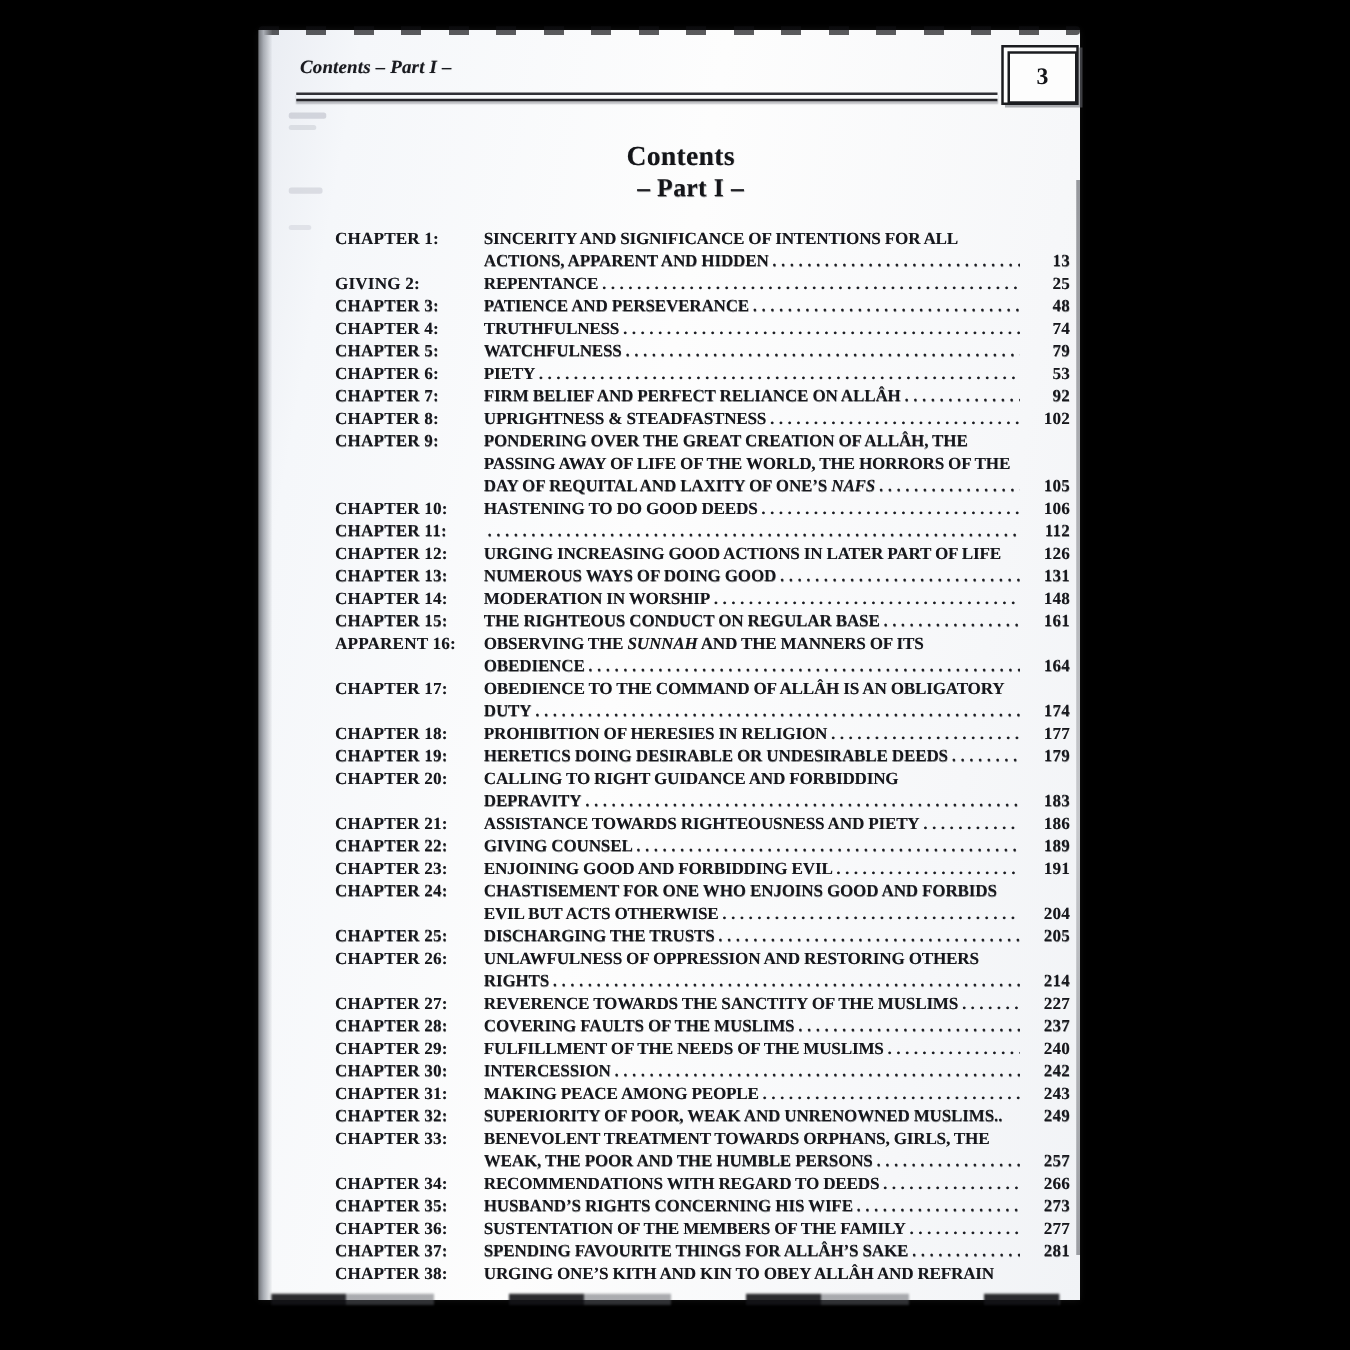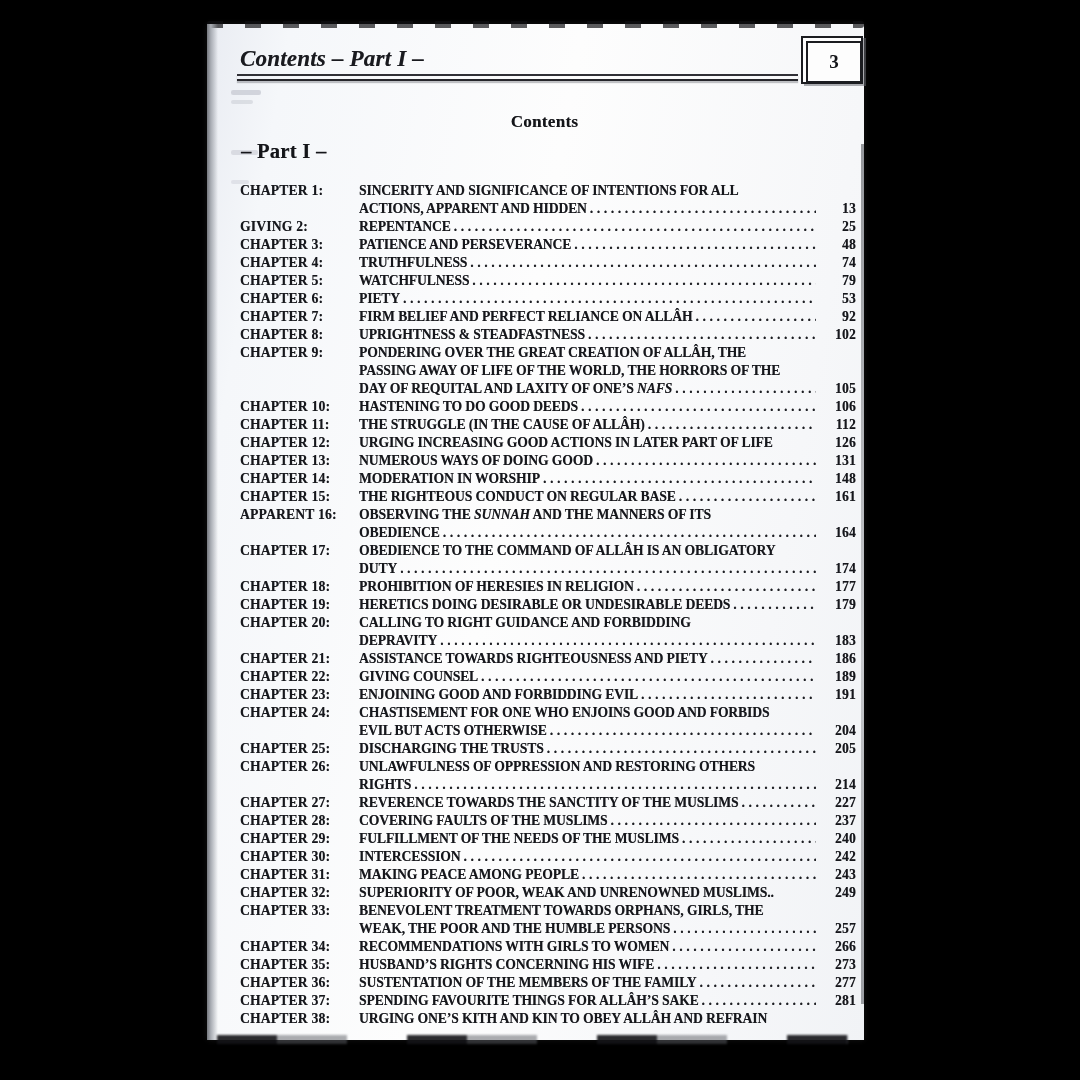--- a/index.html
+++ b/index.html
@@ -27,21 +27,21 @@
     position:absolute;left:0;top:0;width:11px;height:100%;
     background:linear-gradient(90deg,#75787e 0%,#a9adb4 35%,rgba(233,236,242,0) 100%);
   }
   .edge-right{
     position:absolute;right:0;top:120px;width:3px;height:860px;
     background:linear-gradient(180deg,rgba(70,73,80,0.55),rgba(70,73,80,0.25) 60%,rgba(70,73,80,0.5));
   }
   
   .running-head{
     position:absolute;left:33px;top:22px;
-    font-style:italic;font-weight:bold;font-size:23px;color:#191a1f;
+    font-style:italic;font-weight:bold;font-size:15px;color:#191a1f;
     letter-spacing:.2px;text-shadow:.2px .2px .6px rgba(25,26,31,.5);
   }
   .rule-double{
     position:absolute;left:30px;top:50px;width:561px;height:3px;
     border-top:2.5px solid #303036;border-bottom:2.5px solid #26262b;
     box-shadow:0 2px 1px rgba(120,122,128,.45);
   }
   .folio-box{
     position:absolute;left:594px;top:12px;width:52px;height:38px;
     border:2.5px solid #1b1c20;background:#fdfdfd;padding:3px;
@@ -50,37 +50,38 @@
   .folio-inner{
     width:100%;height:100%;border:2px solid #1b1c20;
     display:flex;align-items:center;justify-content:center;
     font-weight:bold;font-size:19px;color:#141519;
   }
   
   .ghost{position:absolute;background:#c9ccd4;border-radius:2px;opacity:.8;}
   
   .toc-title{
     position:absolute;left:0;top:88px;width:100%;text-align:center;padding-left:18px;box-sizing:border-box;
-    font-weight:bold;font-size:17px;color:#141519;letter-spacing:.3px;
+    font-weight:bold;font-size:22px;color:#141519;letter-spacing:.3px;
     text-shadow:.3px .3px .6px rgba(20,21,25,.55);
   }
   .toc-subtitle{
-    position:absolute;left:0;top:116px;width:100%;text-align:left;padding-left:34px;box-sizing:border-box;
+    position:absolute;left:0;top:116px;width:100%;text-align:center;padding-left:34px;box-sizing:border-box;
     font-weight:bold;font-size:20.5px;color:#141519;letter-spacing:.3px;
     text-shadow:.3px .3px .6px rgba(20,21,25,.55);
   }
   
   .toc{
     position:absolute;left:0;top:158px;width:100%;
     padding:0 8px 0 33px;box-sizing:border-box;
   }
   .toc-row{
     display:flex;align-items:baseline;height:18px;line-height:18px;
     font-weight:bold;font-size:13.6px;color:#16171c;white-space:nowrap;
     text-shadow:.2px .2px .5px rgba(22,23,28,.5);
+    margin-left:28px;
   }
   .toc-label{flex:0 0 119px;letter-spacing:.2px;}
   .toc-text{flex:0 0 auto;letter-spacing:-0.1px;}
   .toc-text .it{font-style:italic;}
   .toc-dots{flex:1 1 auto;overflow:hidden;margin-left:3px;min-width:0;}
   .toc-dots.lead::after{
     content:"..........................................................................................................";
     letter-spacing:3.6px;font-size:13.6px;color:#1c1d22;
   }
   .toc-page{flex:0 0 40px;text-align:right;letter-spacing:.2px;}
@@ -182,21 +183,20 @@
         <span class="toc-page">105</span>
       </div>
       <div class="toc-row">
         <span class="toc-label">CHAPTER 10:</span>
         <span class="toc-text"><span>HASTENING TO DO GOOD DEEDS</span></span>
         <span class="toc-dots lead"></span>
         <span class="toc-page">106</span>
       </div>
       <div class="toc-row">
         <span class="toc-label">CHAPTER 11:</span>
-        <span class="toc-text"><span>THE STRUGGLE (IN THE CAUSE OF ALLÂH)</span></span>
         <span class="toc-dots lead"></span>
         <span class="toc-page">112</span>
       </div>
       <div class="toc-row">
         <span class="toc-label">CHAPTER 12:</span>
         <span class="toc-text"><span>URGING INCREASING GOOD ACTIONS IN LATER PART OF LIFE</span></span>
         <span class="toc-dots"></span>
         <span class="toc-page">126</span>
       </div>
       <div class="toc-row">
@@ -356,21 +356,21 @@
         <span class="toc-page"></span>
       </div>
       <div class="toc-row">
         <span class="toc-label"></span>
         <span class="toc-text"><span>WEAK, THE POOR AND THE HUMBLE PERSONS</span></span>
         <span class="toc-dots lead"></span>
         <span class="toc-page">257</span>
       </div>
       <div class="toc-row">
         <span class="toc-label">CHAPTER 34:</span>
-        <span class="toc-text"><span>RECOMMENDATIONS WITH GIRLS TO WOMEN </span></span>
+        <span class="toc-text"><span>RECOMMENDATIONS WITH REGARD TO DEEDS </span></span>
         <span class="toc-dots lead"></span>
         <span class="toc-page">266</span>
       </div>
       <div class="toc-row">
         <span class="toc-label">CHAPTER 35:</span>
         <span class="toc-text"><span>HUSBAND’S RIGHTS CONCERNING HIS WIFE</span></span>
         <span class="toc-dots lead"></span>
         <span class="toc-page">273</span>
       </div>
       <div class="toc-row">

